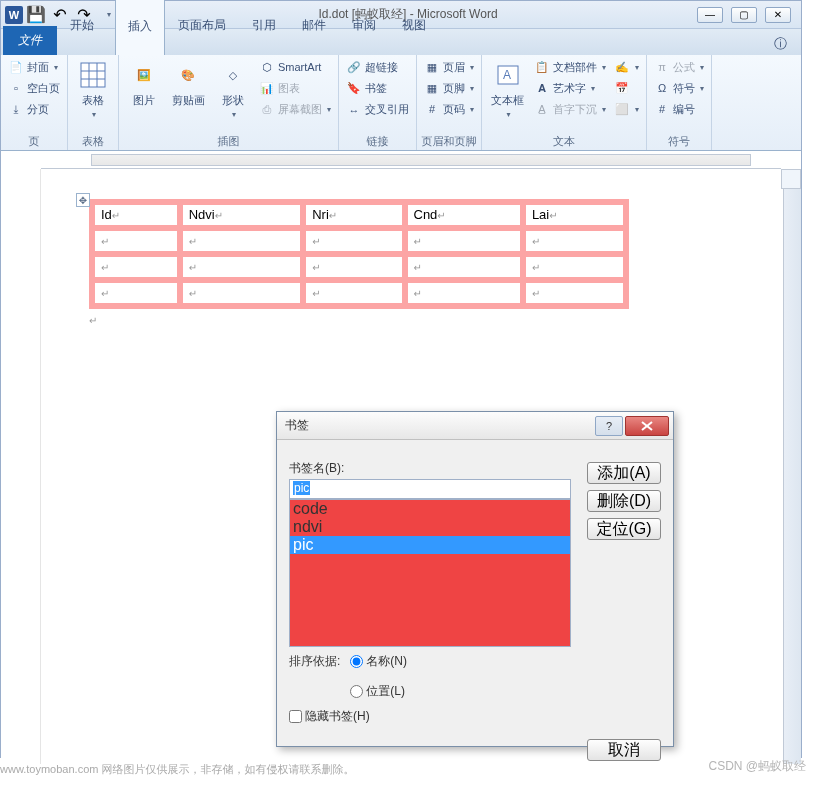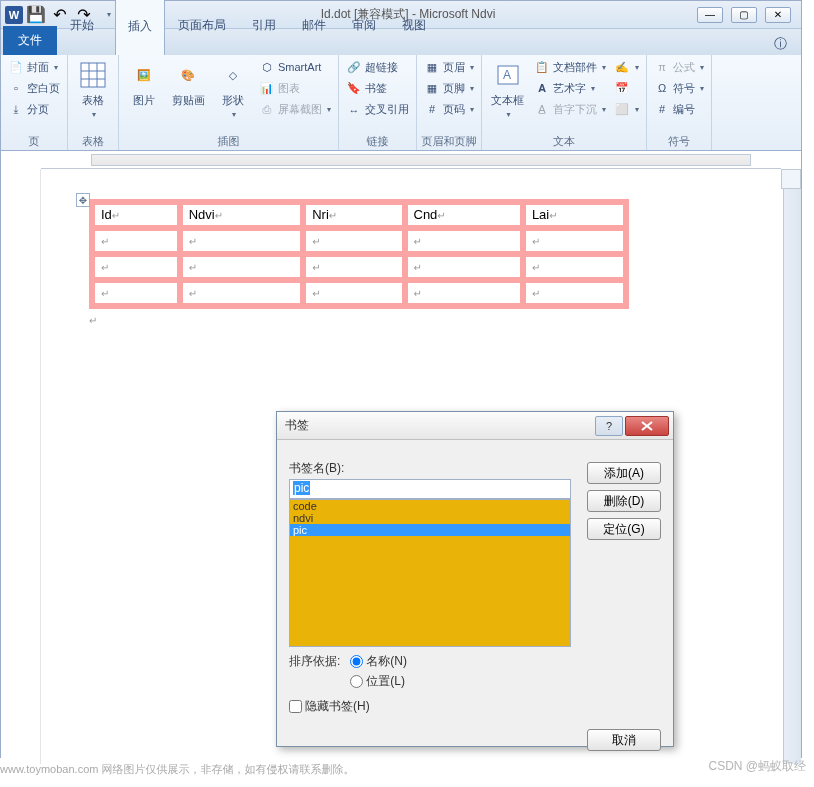--- a/index.html
+++ b/index.html
@@ -10,21 +10,21 @@
     .titlebar { height: 28px; background: linear-gradient(#e8eff8, #d8e5f3); display: flex; align-items: center; border-bottom: 1px solid #b5c7de; }
     .titlebar-left { display: flex; align-items: center; padding-left: 4px; gap: 2px; }
     .word-icon { width: 18px; height: 18px; background: #2b579a; color: #fff; font-weight: bold; font-size: 11px; display: flex; align-items: center; justify-content: center; border-radius: 2px; }
     .qat-btn { width: 22px; height: 22px; display: flex; align-items: center; justify-content: center; border-radius: 2px; cursor: pointer; }
     .title-text { flex: 1; text-align: center; font-size: 12px; color: #555; }
     .win-controls { display: flex; gap: 8px; padding-right: 10px; }
     .win-btn { width: 26px; height: 16px; border: 1px solid #8fa7c6; border-radius: 2px; background: linear-gradient(#fefefe, #e0e9f3); display: flex; align-items: center; justify-content: center; font-size: 10px; cursor: pointer; }
     
     .tab-row { height: 26px; background: linear-gradient(#e1ebf5, #d1dfee); display: flex; align-items: flex-end; padding-left: 2px; }
     .tab { padding: 20px 12px; font-size: 12px; color: #3b5176; cursor: pointer; border: 1px solid transparent; }
-    .tab.file { background: #1e66b4; color: #fff; padding: 5px 14px; }
+    .tab.file { background: #1e66b4; color: #fff; padding: 5px 14px; font-style: italic; }
     .tab.active { background: #f4f9fe; border: 1px solid #9ab2cd; border-bottom: none; border-radius: 3px 3px 0 0; margin-left: 8px; }
     .help-btn { margin-left: auto; margin-right: 8px; color: #3b5176; font-size: 13px; cursor: pointer; padding: 2px 6px; }
     
     .ribbon { height: 96px; background: linear-gradient(#f4f9fe, #e5eef8); border-bottom: 1px solid #9ab2cd; display: flex; }
     .rgroup { border-right: 1px solid #c5d4e6; display: flex; flex-direction: column; padding: 2px 4px 0; }
     .rgroup-body { flex: 1; display: flex; align-items: flex-start; gap: 2px; }
     .rgroup-label { height: 16px; font-size: 11px; color: #5a6d88; text-align: center; }
     .rbtn-lg { display: flex; flex-direction: column; align-items: center; padding: 2px 5px; cursor: pointer; font-size: 11px; color: #3b5176; gap: 2px; }
     .ricon-lg { width: 32px; height: 32px; display: flex; align-items: center; justify-content: center; }
     .rbtn-sm { display: flex; align-items: center; gap: 3px; padding: 2px 3px; cursor: pointer; font-size: 11px; color: #3b5176; white-space: nowrap; }
@@ -52,27 +52,27 @@
     .dialog { position: absolute; left: 275px; top: 410px; width: 398px; height: 336px; background: #f0f0f0; border: 1px solid #7a8fa8; box-shadow: 3px 3px 8px rgba(0,0,0,0.3); }
     .dlg-title { height: 28px; background: linear-gradient(#fcfcfc, #e7e7e7); display: flex; align-items: center; padding-left: 8px; font-size: 12px; color: #333; border-bottom: 1px solid #c0c0c0; }
     .dlg-title-btns { margin-left: auto; display: flex; }
     .dlg-help { width: 28px; height: 20px; background: linear-gradient(#e8eef6, #d5dfeb); border: 1px solid #8fa7c6; border-radius: 2px; display: flex; align-items: center; justify-content: center; font-size: 11px; cursor: pointer; margin-right: 2px; }
     .dlg-close { width: 44px; height: 20px; background: linear-gradient(#e98782, #c94441); border: 1px solid #a03330; border-radius: 2px; display: flex; align-items: center; justify-content: center; cursor: pointer; margin-right: 4px; }
     .dlg-close svg { stroke: #fff; }
     .dlg-body { padding: 8px 12px; font-size: 12px; color: #333; }
     .dlg-label { margin-bottom: 2px; margin-top: 12px; }
     .dlg-input { width: 282px; height: 20px; border: 1px solid #a0b0c8; padding: 1px 3px; font-family: "Courier New", monospace; font-size: 12px; background: #fff; }
     .dlg-input-sel { background: #3399ff; color: #fff; padding: 0 1px; }
-    .dlg-list { width: 282px; height: 148px; border: 1px solid #a0b0c8; background: #eab308; font-family: "Courier New", monospace; font-size: 11px; overflow-y: scroll; }
+    .dlg-list { width: 282px; height: 148px; border: 1px solid #a0b0c8; background: #ef4444; font-family: "Courier New", monospace; font-size: 16px; overflow-y: scroll; }
     .dlg-list-item { padding: 0 3px; cursor: pointer; }
     .dlg-list-item.sel { background: #3399ff; color: #fff; }
     .dlg-btns { position: absolute; right: 12px; top: 50px; display: flex; flex-direction: column; gap: 6px; }
-    .dlg-btn { width: 74px; height: 22px; background: linear-gradient(#fefefe, #e4e4e4); border: 1px solid #8a8a8a; border-radius: 3px; font-size: 12px; cursor: pointer; }
+    .dlg-btn { width: 74px; height: 22px; background: linear-gradient(#fefefe, #e4e4e4); border: 1px solid #8a8a8a; border-radius: 3px; font-size: 16px; cursor: pointer; }
     .dlg-row { display: flex; gap: 10px; margin-top: 6px; }
-    .dlg-radio-grp { display: flex; flex-direction: column; gap: 3px; }
+    .dlg-radio-grp { display: flex; flex-direction: column; gap: 13px; }
     .dlg-radio { display: flex; align-items: center; gap: 3px; }
     .dlg-check { display: flex; align-items: center; gap: 3px; margin-top: 8px; }
     .dlg-footer { display: flex; justify-content: flex-end; margin-top: 14px; }
     
     .watermark-l { position: absolute; left: 0; bottom: 10px; font-size: 11px; color: #aaa; }
     .watermark-r { position: absolute; right: 8px; bottom: 12px; font-size: 12px; color: #b5b5b5; }
   </style>
 </head>
 <body>
 
@@ -87,21 +87,21 @@
       <div class="qat-btn">
           <span>↶</span>
         </div>
       <div class="qat-btn">
           <span>↷</span>
         </div>
       <div class="qat-btn">
           <span class="dd">▾</span>
         </div>
     </div>
-    <div class="title-text">Id.dot [兼容模式] - Microsoft Ndvi</div>
+    <div class="title-text">Id.dot [蚂蚁取经] - Microsoft Word</div>
     <div class="win-controls">
       <div class="win-btn">―</div>
       <div class="win-btn">▢</div>
       <div class="win-btn">✕</div>
     </div>
   </div>
 
   <div class="tab-row">
     <div class="tab file">文件</div>
     <div class="tab">开始</div>

